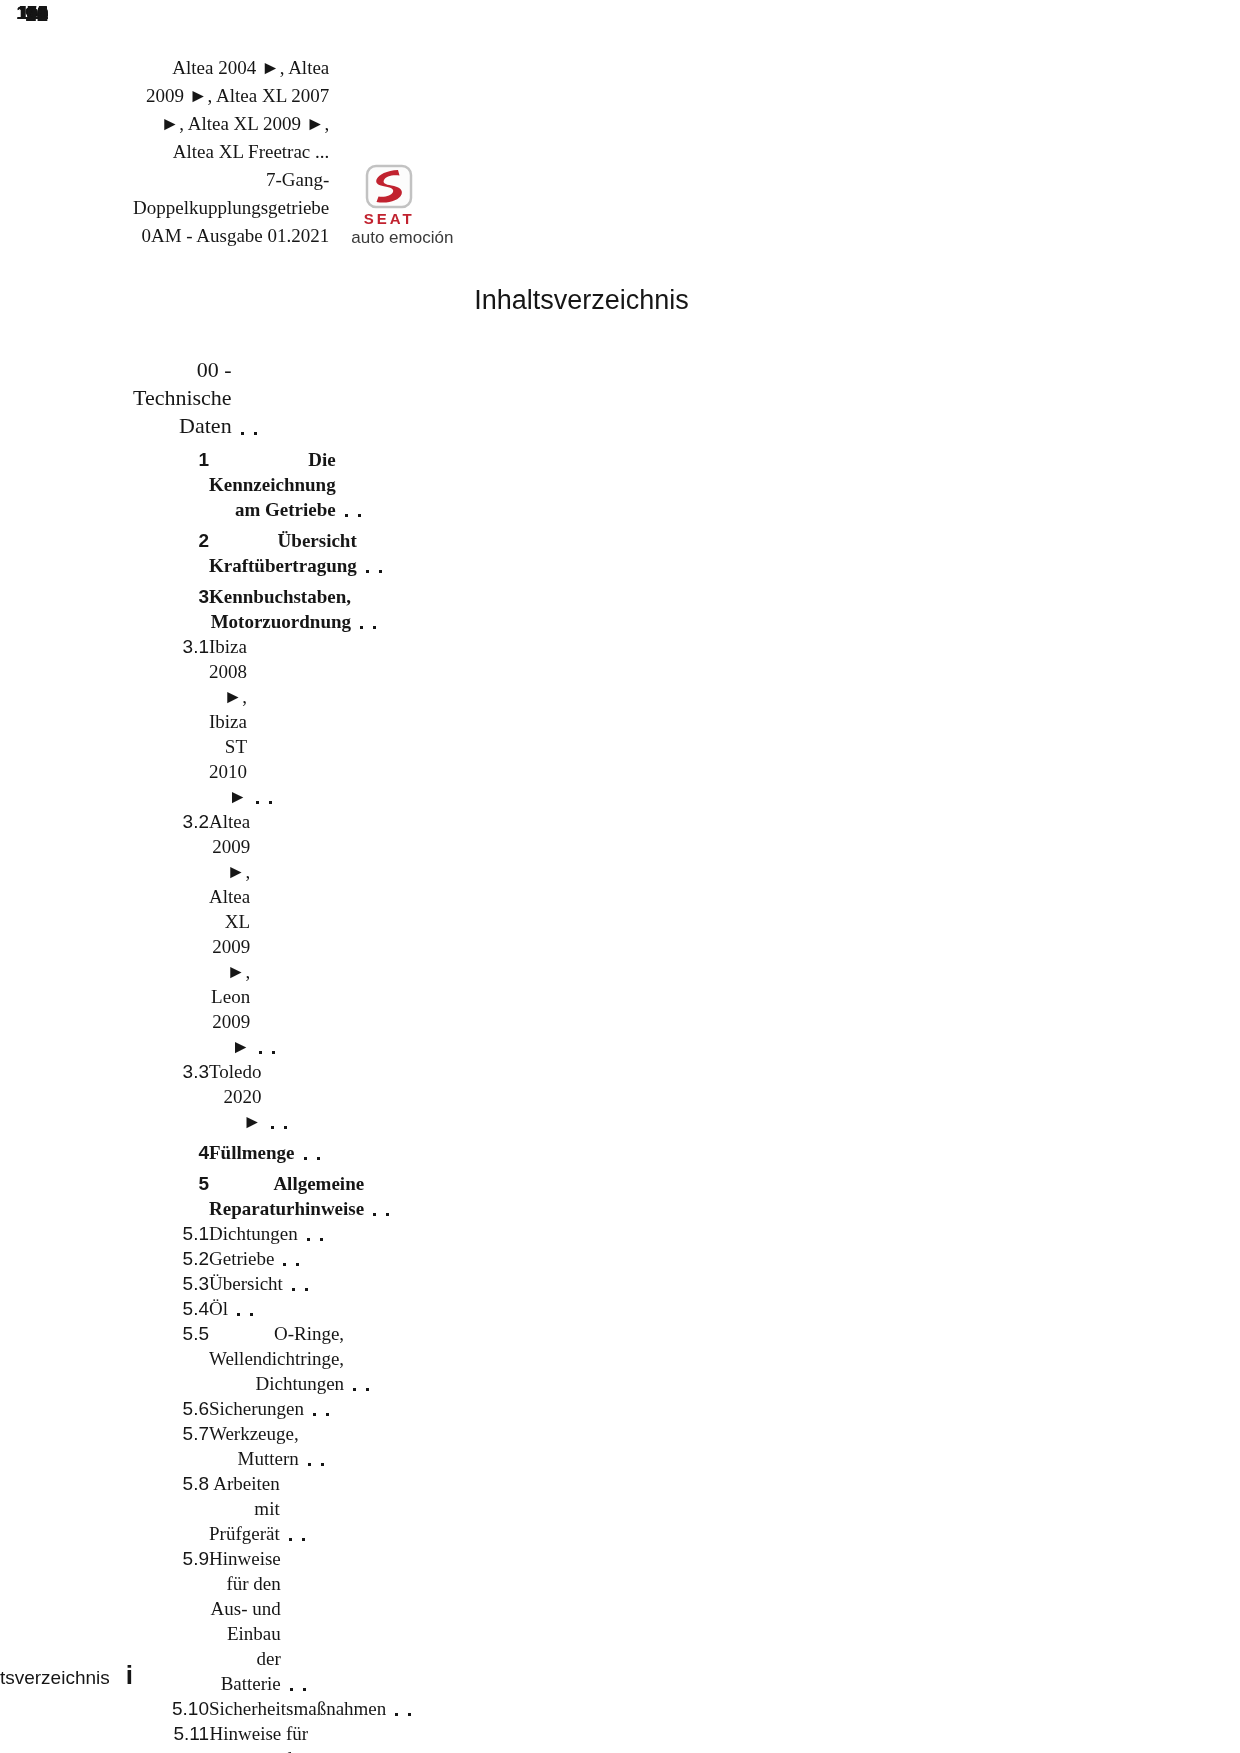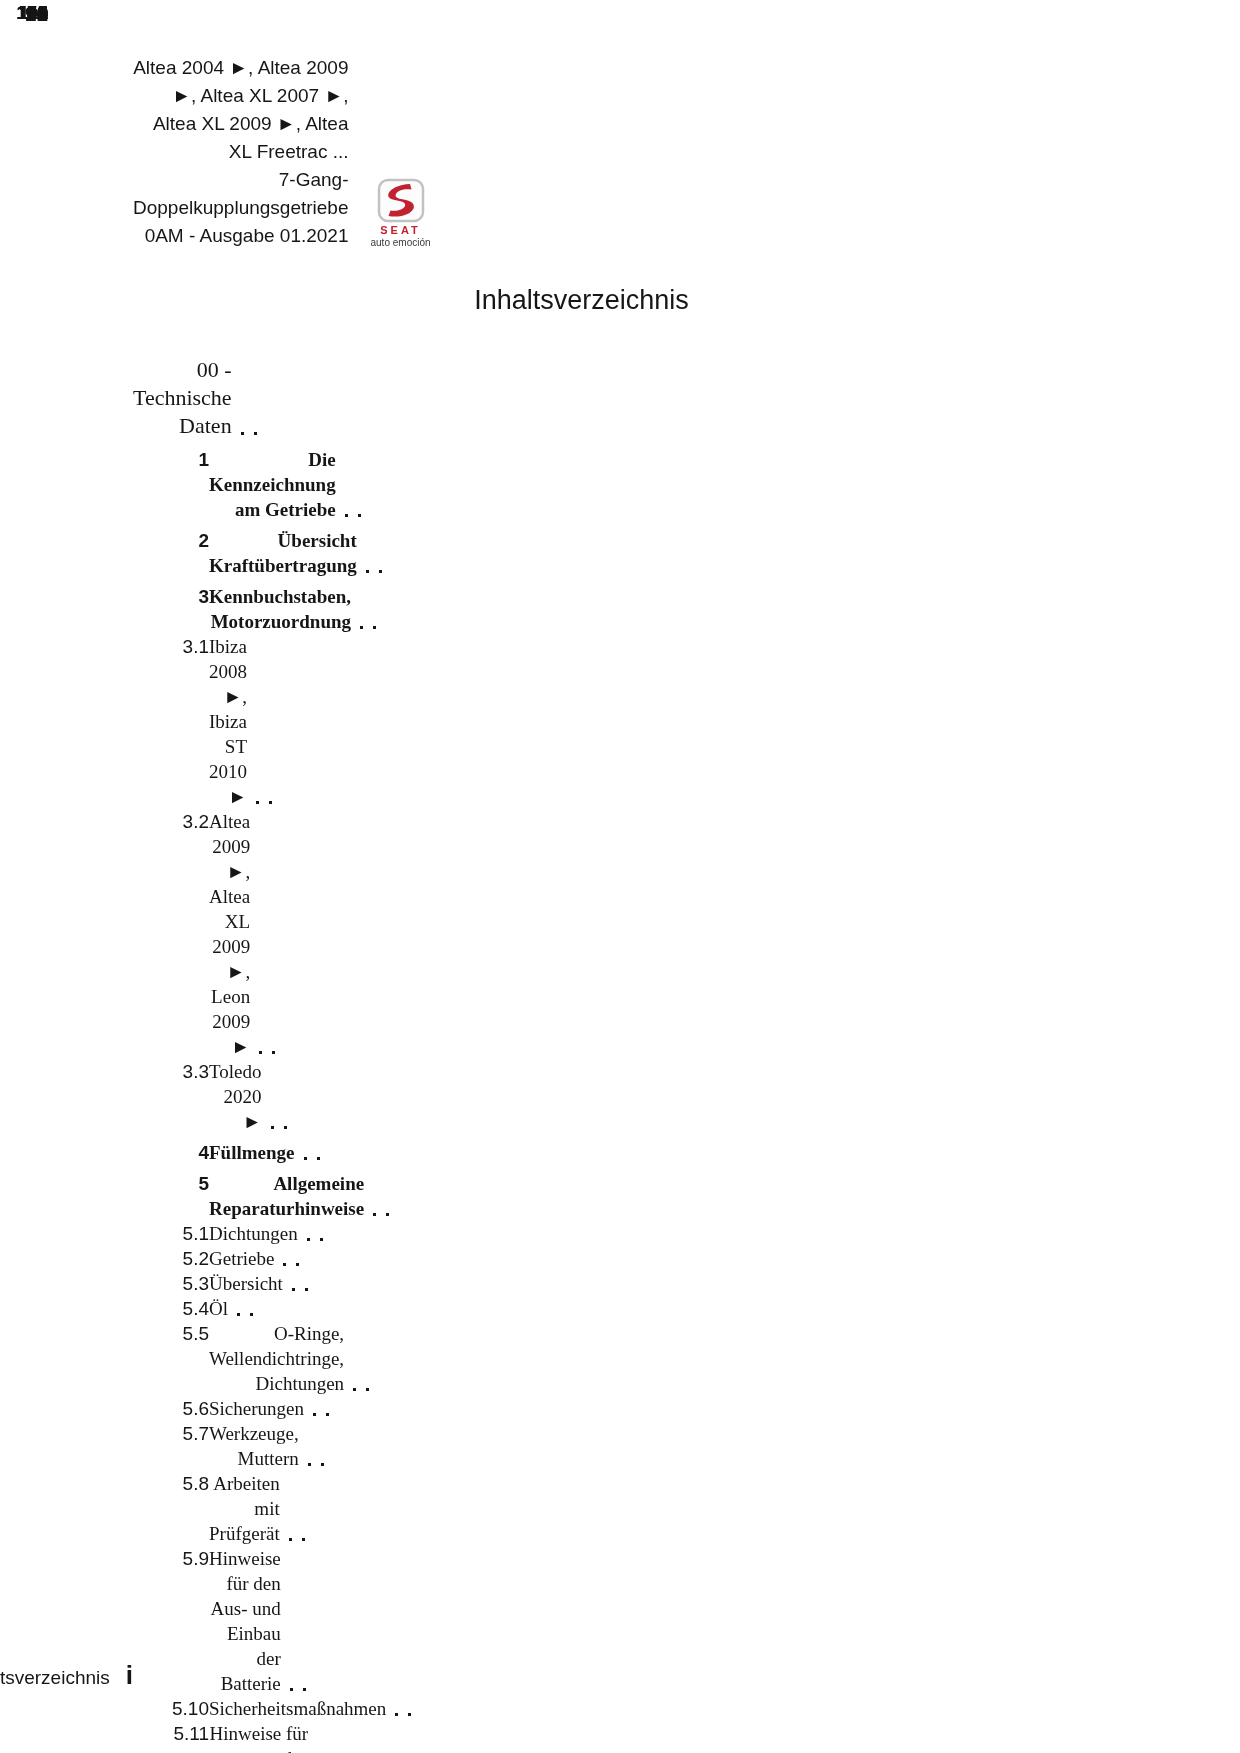--- a/index.html
+++ b/index.html
@@ -9,25 +9,25 @@
     position:relative;overflow:hidden;
   }
   .page{position:absolute;inset:0;}
 
   
   .header{
     margin:0 90px 0 133px;padding-top:54px;padding-bottom:10px;
     border-bottom:3px solid #1a1a1a;
     display:flex;align-items:flex-end;
   }
-  .header-text{flex:1;text-align:right;padding-right:22px;font-size:19px;line-height:28px;}
+  .header-text{flex:1;text-align:right;padding-right:22px;font-size:19px;line-height:28px;font-family:Liberation Serif, serif;}
   .logo{width:76px;text-align:center;padding-bottom:2px;}
   .logo .emblem{display:block;margin:0 auto;}
-  .logo .wordmark{display:block;color:#c1222f;font-weight:700;font-size:11px;letter-spacing:3px;margin-top:1px;}
-  .logo .tagline{display:block;color:#3a3a3a;font-size:10px;margin-top:1px;white-space:nowrap;}
+  .logo .wordmark{display:block;color:#c1222f;font-weight:700;font-size:15px;letter-spacing:3px;margin-top:1px;}
+  .logo .tagline{display:block;color:#3a3a3a;font-size:17px;margin-top:1px;white-space:nowrap;}
 
   
   .doc-title{
     margin:22px 0 0 133px;width:897px;text-align:center;
     font-size:27px;font-weight:400;
   }
 
   
   .toc{margin:40px 90px 0 133px;}
   .chapter-row{display:flex;align-items:baseline;font-size:22px;line-height:28px;margin-top:17px;margin-bottom:7px;}

